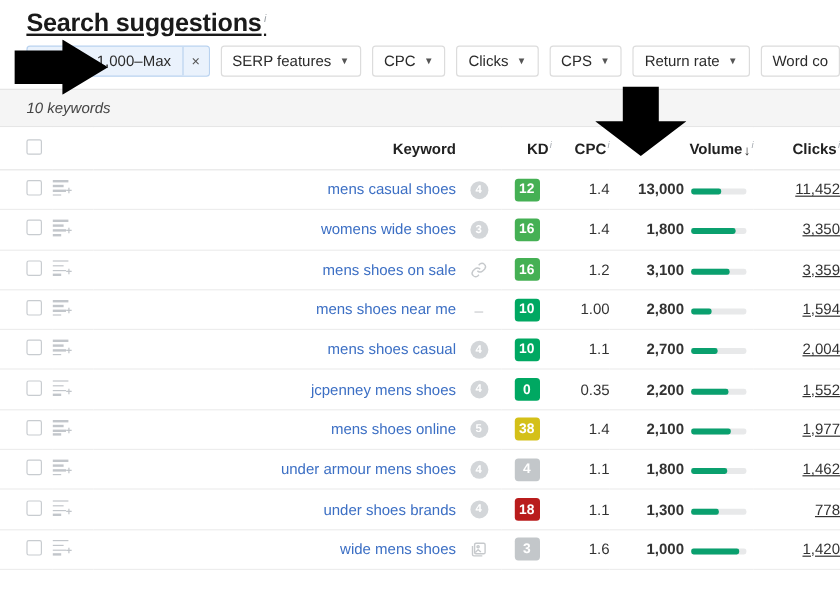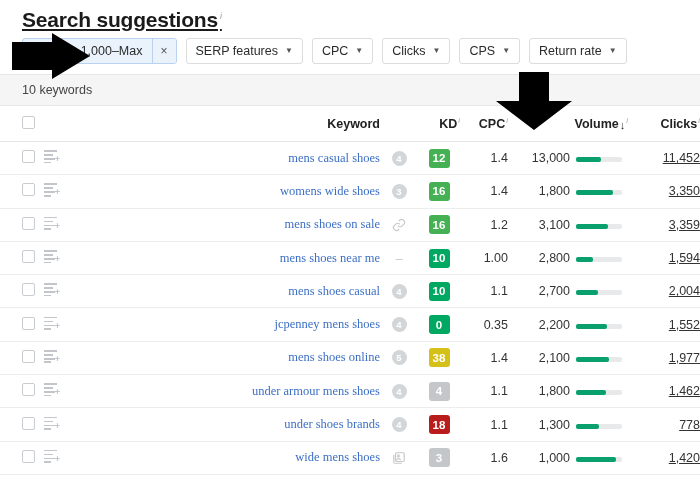--- a/index.html
+++ b/index.html
@@ -51,21 +51,21 @@
     cursor:pointer;
   }
   .caret { font-size:8px; color:#555; line-height:1; }
 
   
   .count-strip {
     background:#f5f5f5;
     border-top:1px solid #e6e6e6;
     border-bottom:1px solid #e6e6e6;
     padding:8px 22px;
-    font-size:12.5px; color:#444;
+    font-size:12.5px; color:#444;font-style:italic;
   }
 
   
   table.kw { width:100%; border-collapse:collapse; table-layout:fixed; }
   table.kw th {
     font-size:12.5px; font-weight:bold; color:#222;
     padding:10px 0 9px 0; border-bottom:1px solid #e6e6e6;
     background:#fff; text-align:right; vertical-align:middle;
   }
   table.kw td {
@@ -79,27 +79,27 @@
   .col-addic  { width:34px; }
   .col-kw     { width:302px; }
   .col-serp   { width:38px; }
   .col-kd     { width:42px; }
   .col-cpc    { width:48px; }
   .col-vol    { width:62px; }
   .col-bar    { width:58px; }
   .col-clicks { width:72px; }
 
   th.th-kw { text-align:left; padding-left:8px; }
-  td.td-kw { text-align:left; padding-left:8px;font-family:Liberation Serif, serif; }
+  td.td-kw { text-align:left; padding-left:8px; }
   th.th-kd  { padding-right:6px; }
   th.th-cpc { padding-right:6px; }
   th.th-vol { padding-right:4px; }
   th.th-clk { padding-right:22px; }
   td.td-cpc { padding-right:6px; }
-  td.td-vol { padding-right:4px; }
+  td.td-vol { padding-right:4px;font-weight:bold; }
   td.td-clk { padding-right:22px;text-decoration:underline; }
 
   .hdr-i {
     font-size:8px; color:#a8adb3; vertical-align:super;
     margin-left:1px; font-style:italic; font-weight:normal;
   }
   .sort-arrow { font-size:11px; margin-left:1px; }
 
   
   .cbox {
@@ -195,20 +195,23 @@
   <div class="chip">
     <span>CPS</span>
     <span class="caret">▼</span>
   </div>
 
   <div class="chip">
     <span>Return rate</span>
     <span class="caret">▼</span>
   </div>
 
+  <div class="chip">
+    <span>Word co</span>
+  </div>
 
 </div>
 
 <div class="count-strip">10 keywords</div>
 
 <table class="kw">
   <colgroup>
     <col class="col-check">
       <col class="col-addic">
       <col class="col-kw">

